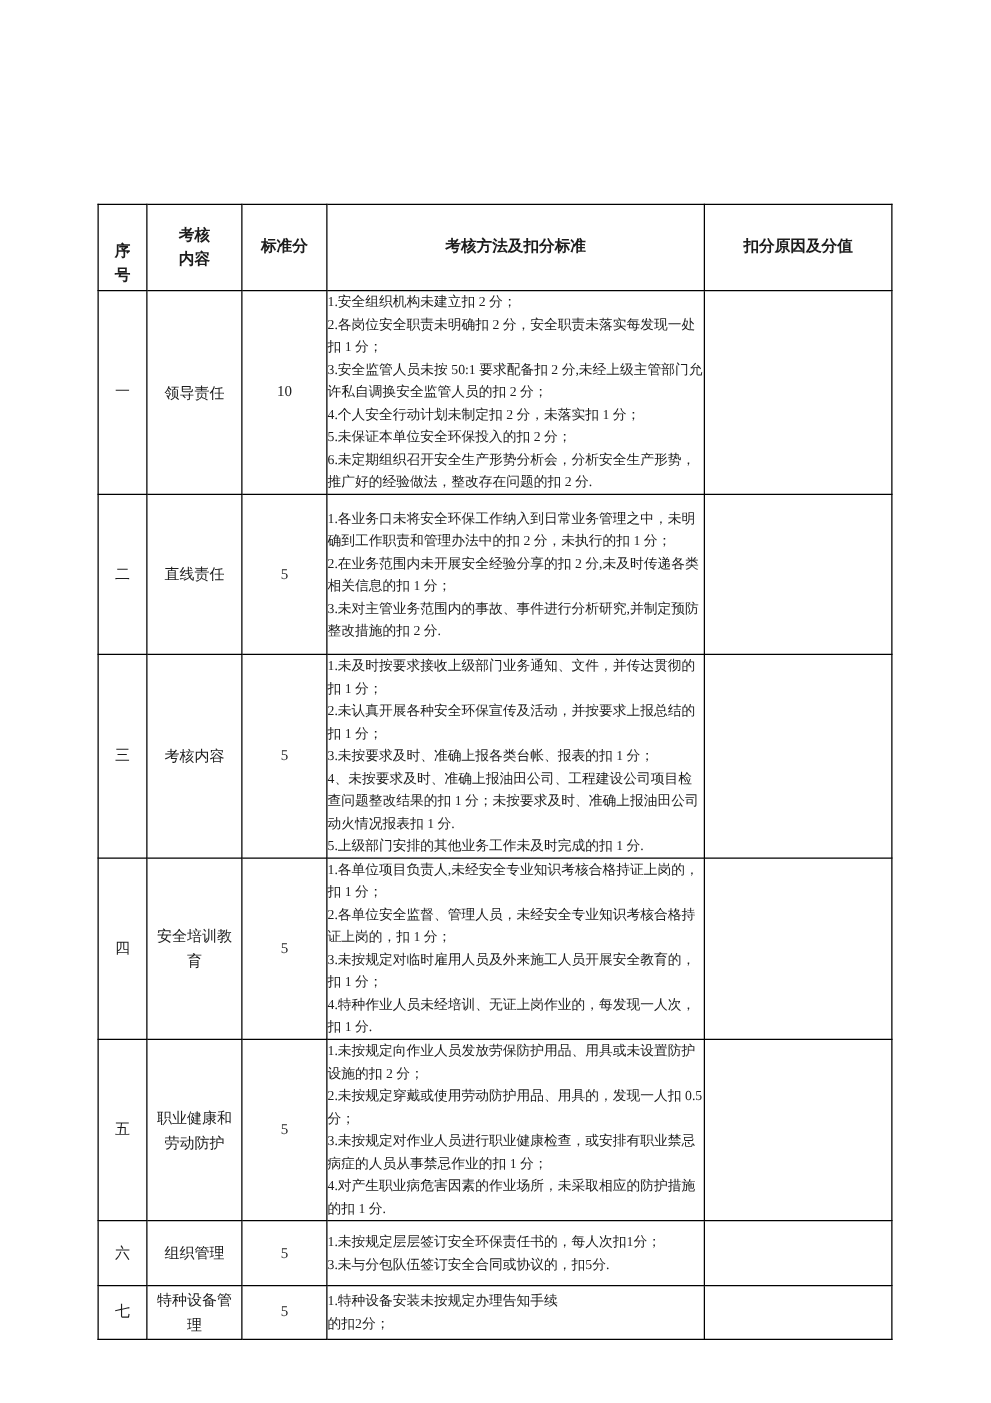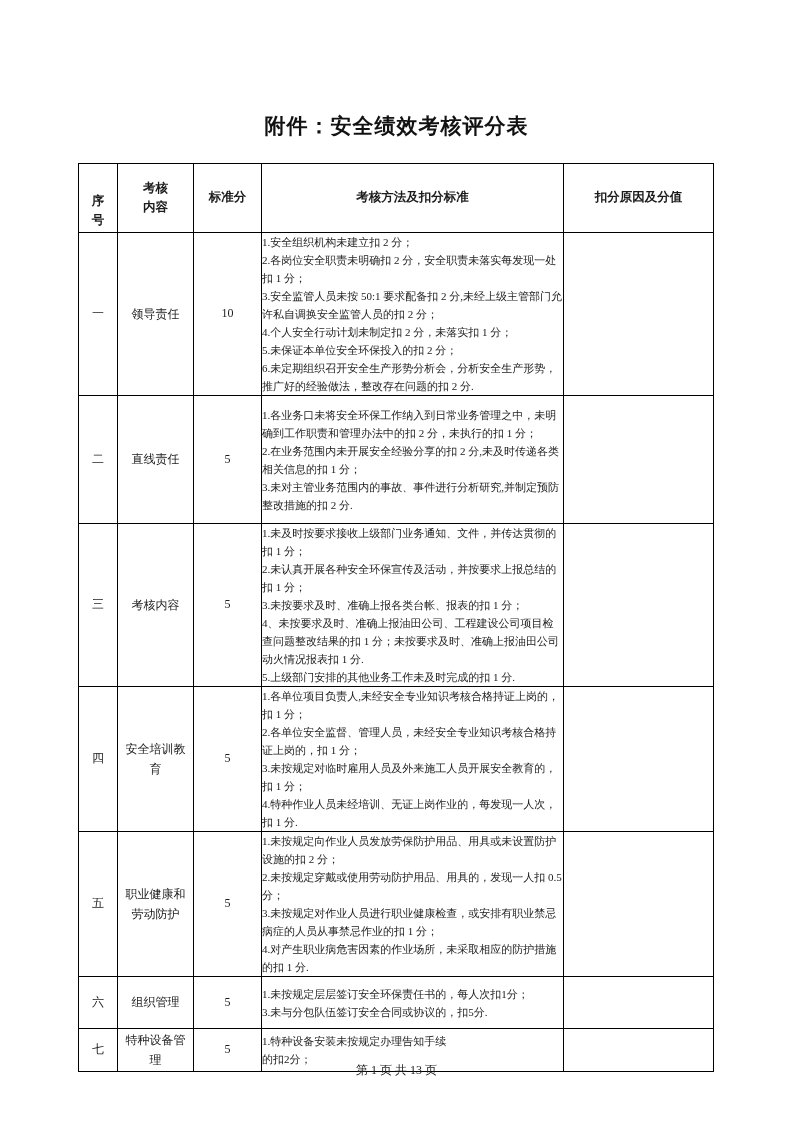--- a/index.html
+++ b/index.html
@@ -81,21 +81,20 @@
     text-align: center;
     font-size: 12px;
     color: #222;
   }
 </style>
 </head>
 <body>
 
 <div class="page">
 
-  <div class="doc-title">附件：安全绩效考核评分表</div>
 
   <table class="score-table">
     <colgroup>
       <col style="width:39px">
       <col style="width:76px">
       <col style="width:68px">
       <col style="width:302px">
       <col style="width:150px">
     </colgroup>
     <tbody>
@@ -177,15 +176,14 @@
       <td class="c-serial">七</td>
       <td class="c-content"><span class="inner">特种设备管理</span></td>
       <td class="c-score">5</td>
       <td class="c-criteria">1.特种设备安装未按规定办理告知手续
 的扣2分；</td>
       <td class="c-reason"></td>
     </tr>
   </tbody>
     </table>
 
-  <div class="page-footer">第 1 页 共 13 页</div>
 
 </div>
 
 </body></html>

